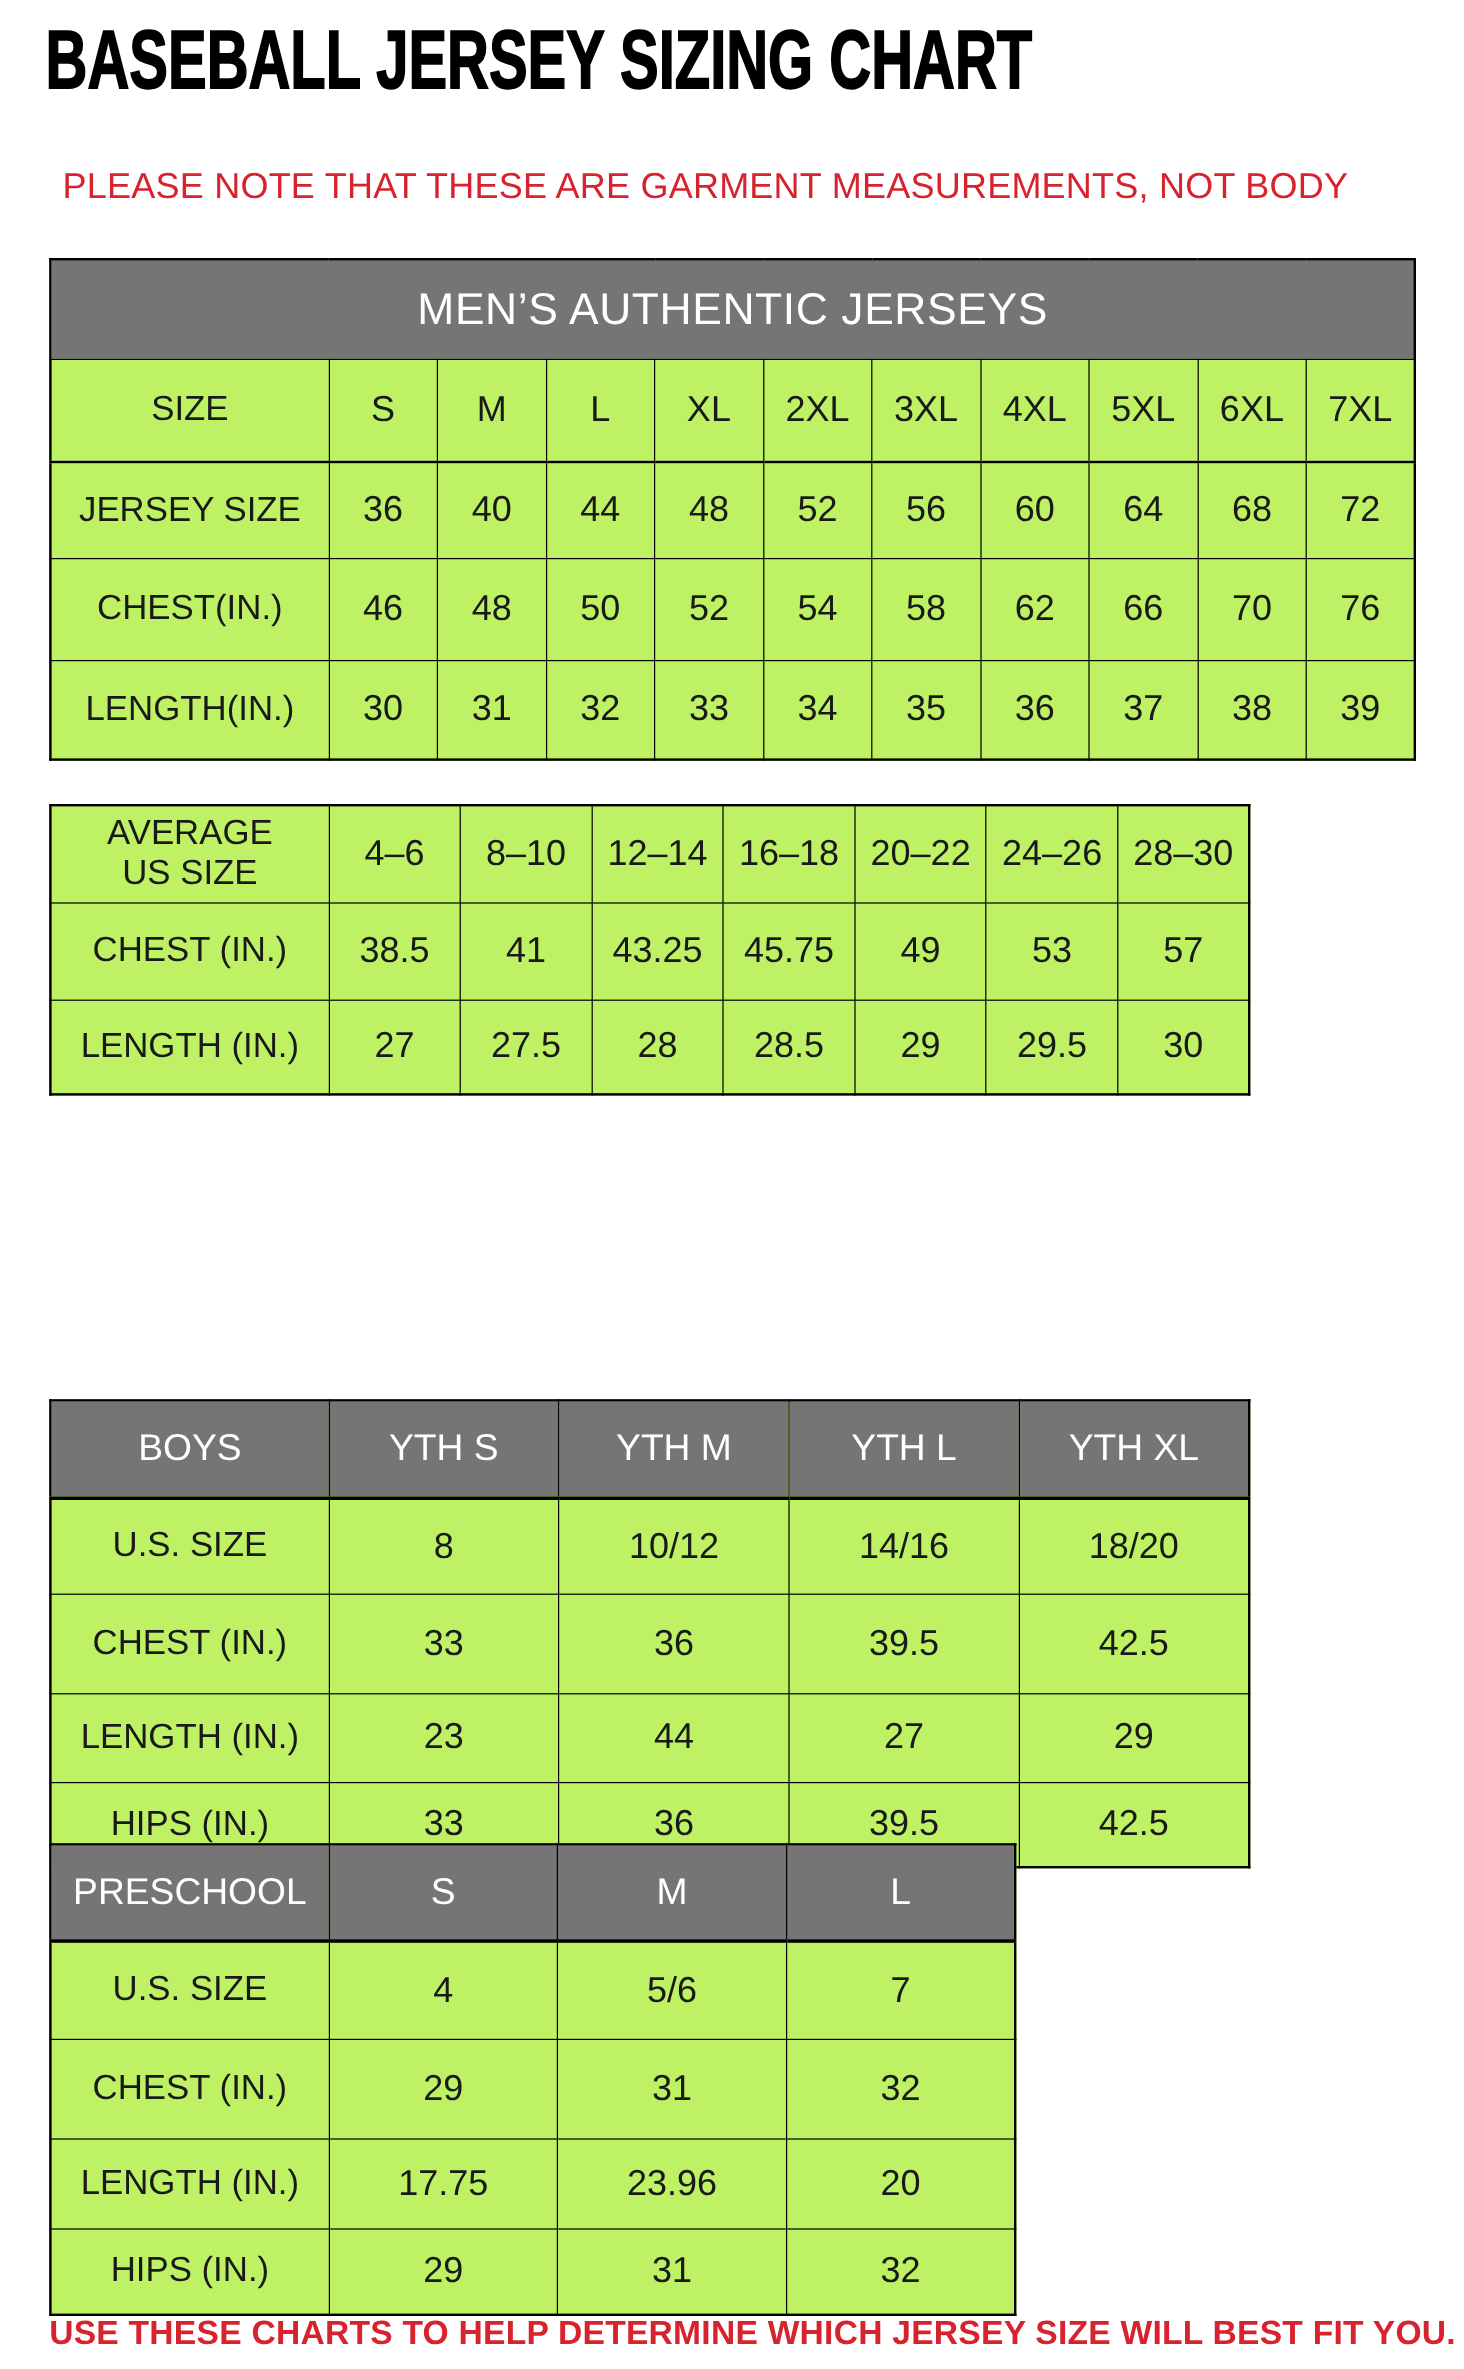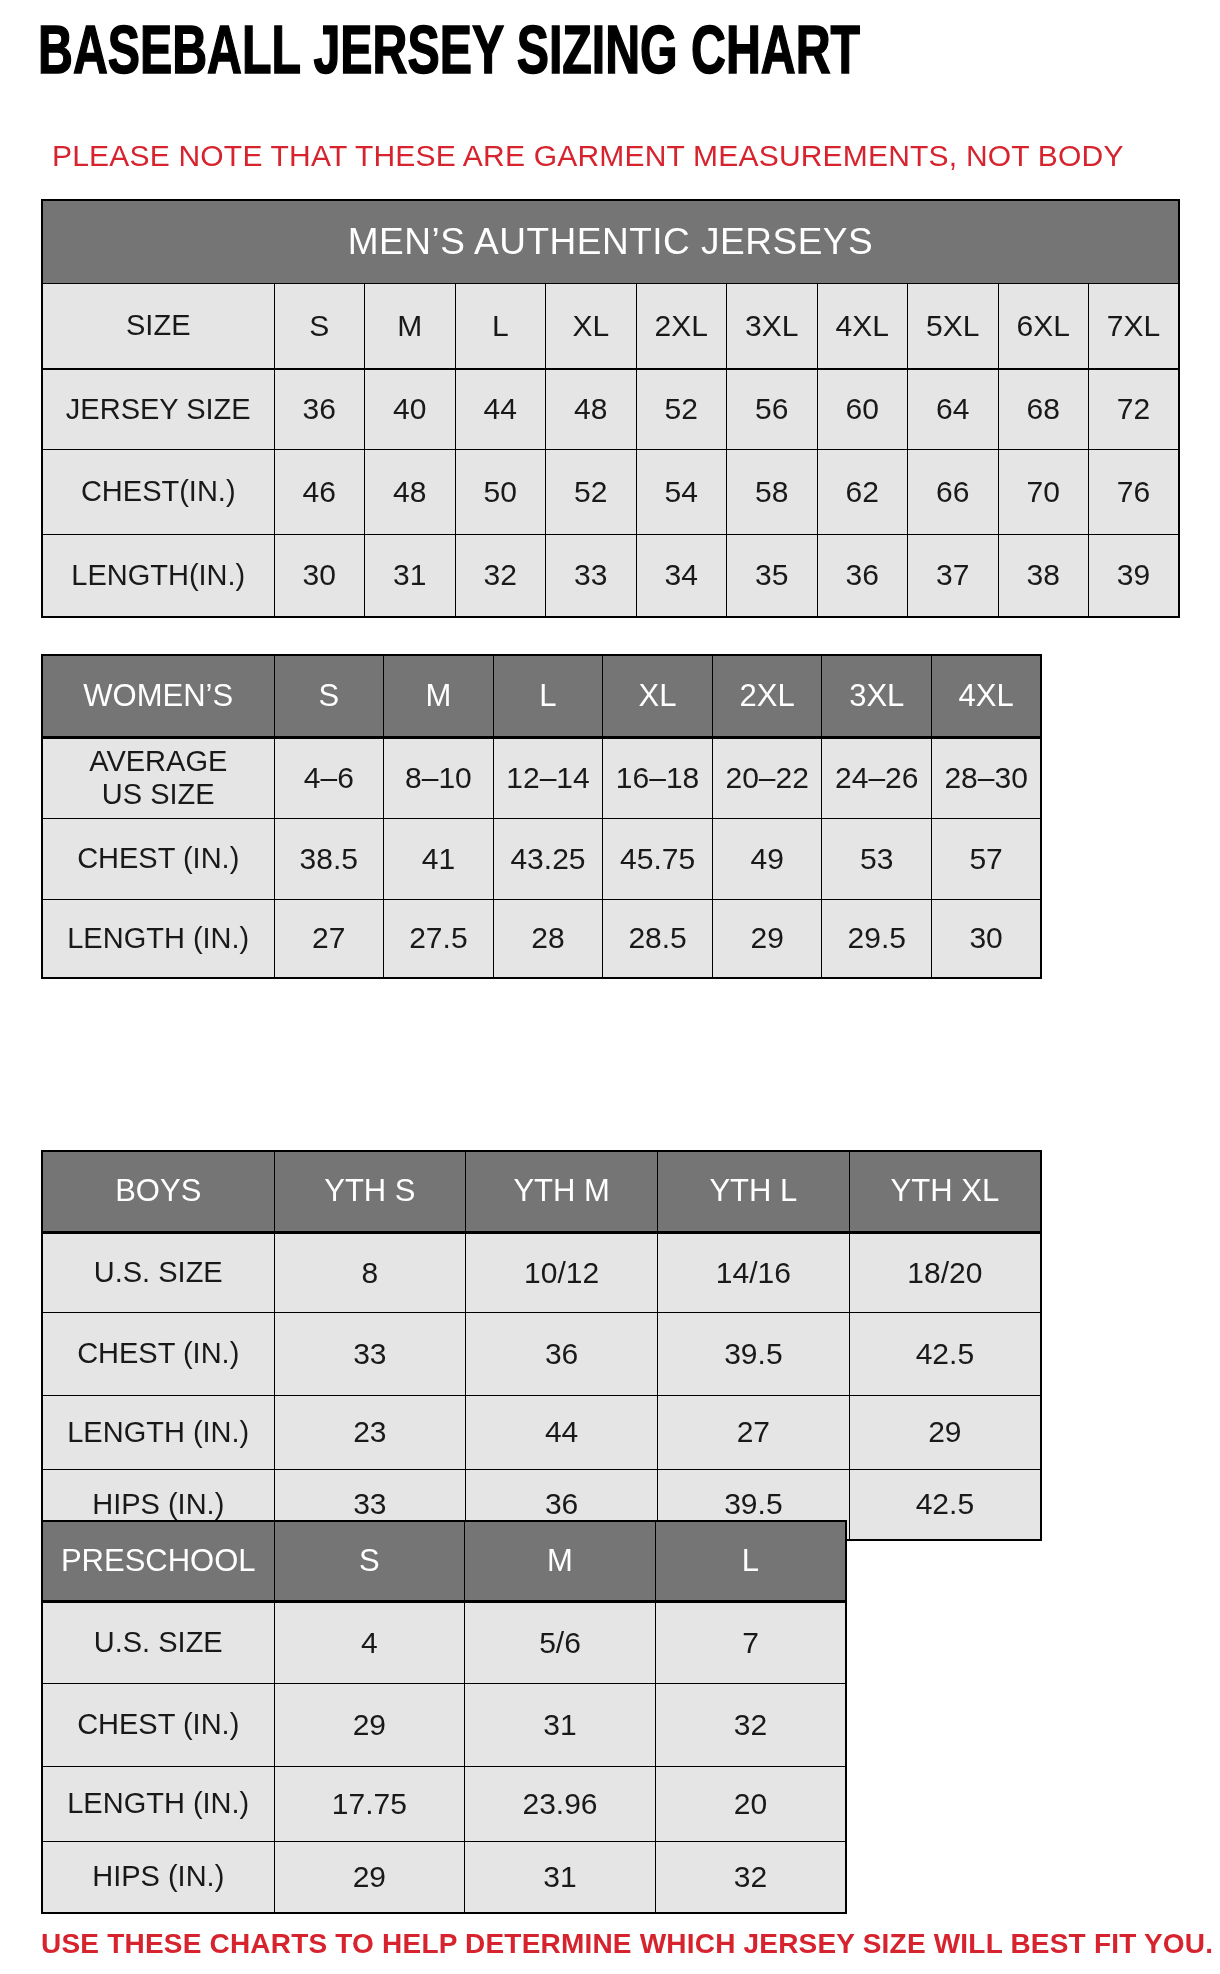--- a/index.html
+++ b/index.html
@@ -19,21 +19,21 @@
   .note{
     position:absolute;left:52px;top:94px;font-size:30px;line-height:38px;
     color:#d7232e;letter-spacing:.2px;margin-top:43px;
   }
   .footer{
     position:absolute;left:41px;top:1928px;font-size:28px;color:#d7232e;
     letter-spacing:.2px;white-space:nowrap;font-weight:bold;
   }
   table.tbl{
     position:absolute;border-collapse:collapse;table-layout:fixed;
-    border:2px solid #000;background:#e5e5e5;
+    border:2px solid #000;background:#bef264;margin-top:16px;
   }
   table.tbl td{
     border:1.5px solid #000;text-align:center;vertical-align:middle;
     font-size:30px;color:#191919;padding:0;overflow:hidden;
   }
   table.tbl td.lab{font-size:29px}
   tr.gray td{background:#757575;color:#fff;font-size:31px}
   #mens-table tr.gray td{font-size:37px;letter-spacing:.5px}
   tr.thick-bottom td{border-bottom:3px solid #000}
   #mens-table tr.size-row td{border-bottom:2.5px solid #000}
@@ -111,30 +111,20 @@
     </tr>
   </tbody>
 </table>
 
 <table class="tbl" id="womens-table" style="left:41px;top:654px;width:999px">
   <colgroup>
     <col style="width:232px">
       <col span="7" style="width:109.6px">
   </colgroup>
   <tbody>
-    <tr class="gray thick-bottom" style="height:82px">
-      <td>WOMEN’S</td>
-      <td>S</td>
-      <td>M</td>
-      <td>L</td>
-      <td>XL</td>
-      <td>2XL</td>
-      <td>3XL</td>
-      <td>4XL</td>
-    </tr>
     <tr style="height:81px">
       <td class="lab">
         <div class="lab2">AVERAGE</div>
         <div class="lab2">US SIZE</div>
       </td>
       <td>4–6</td>
       <td>8–10</td>
       <td>12–14</td>
       <td>16–18</td>
       <td>20–22</td>

